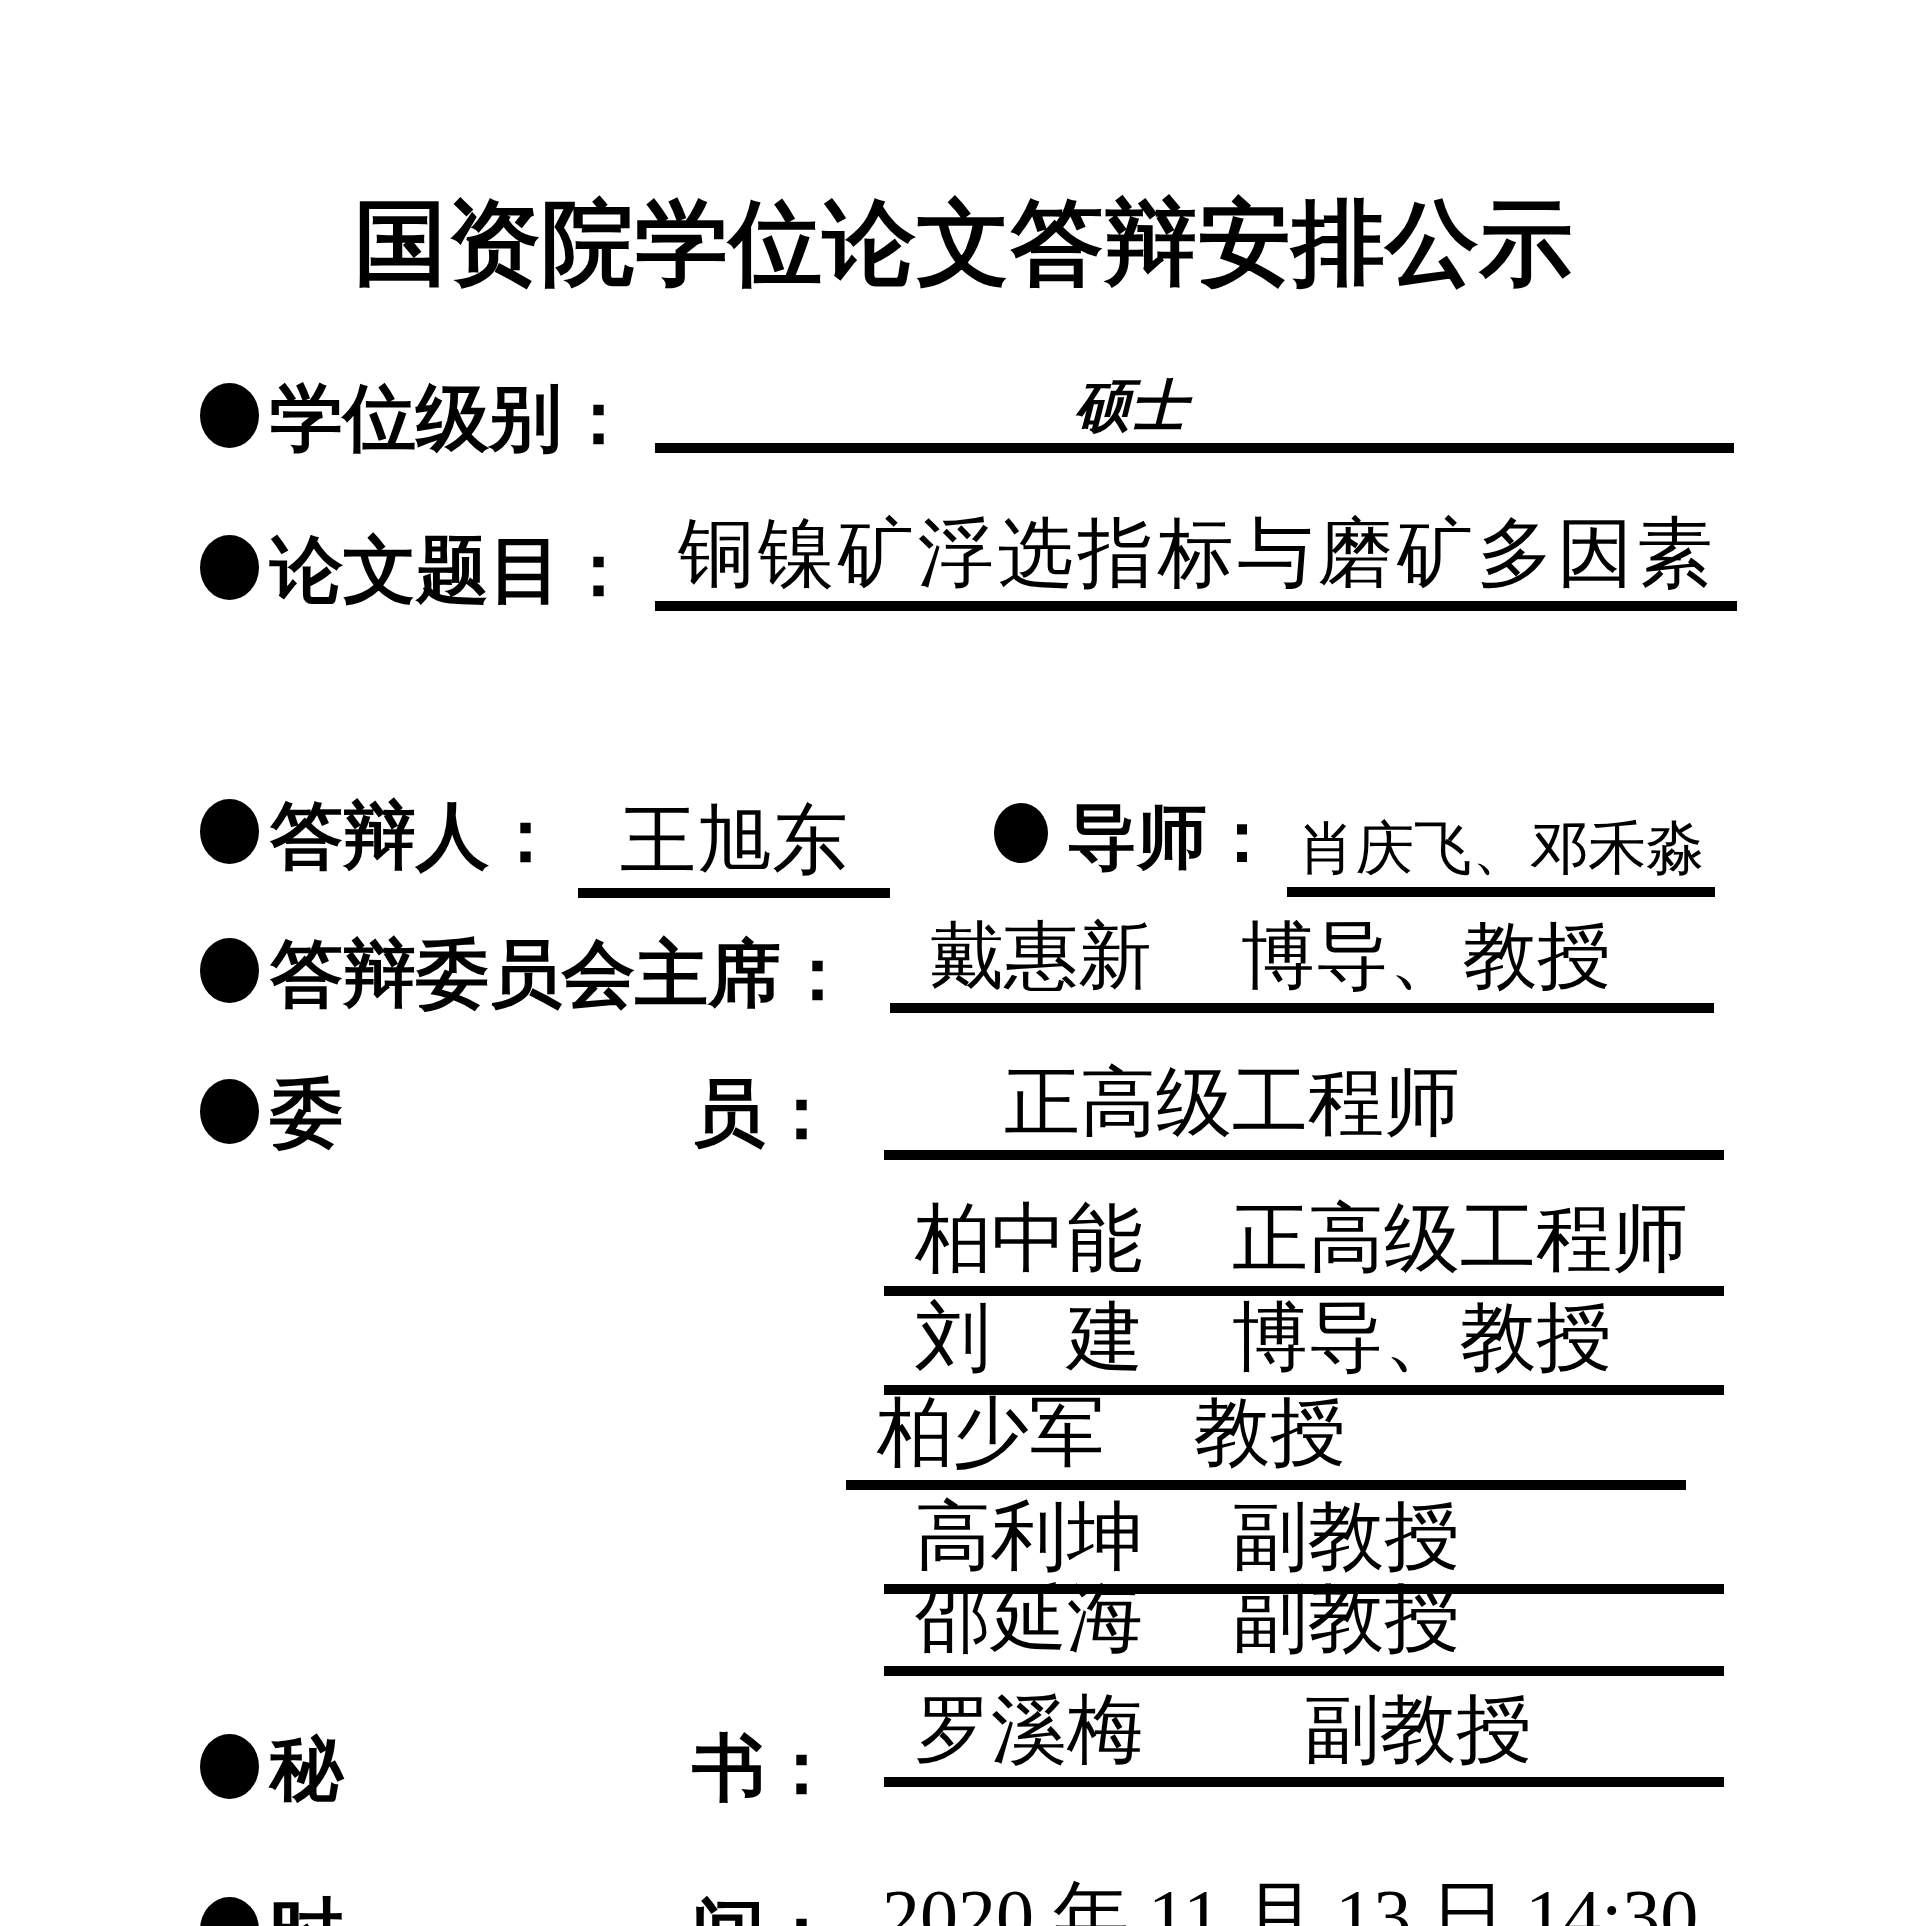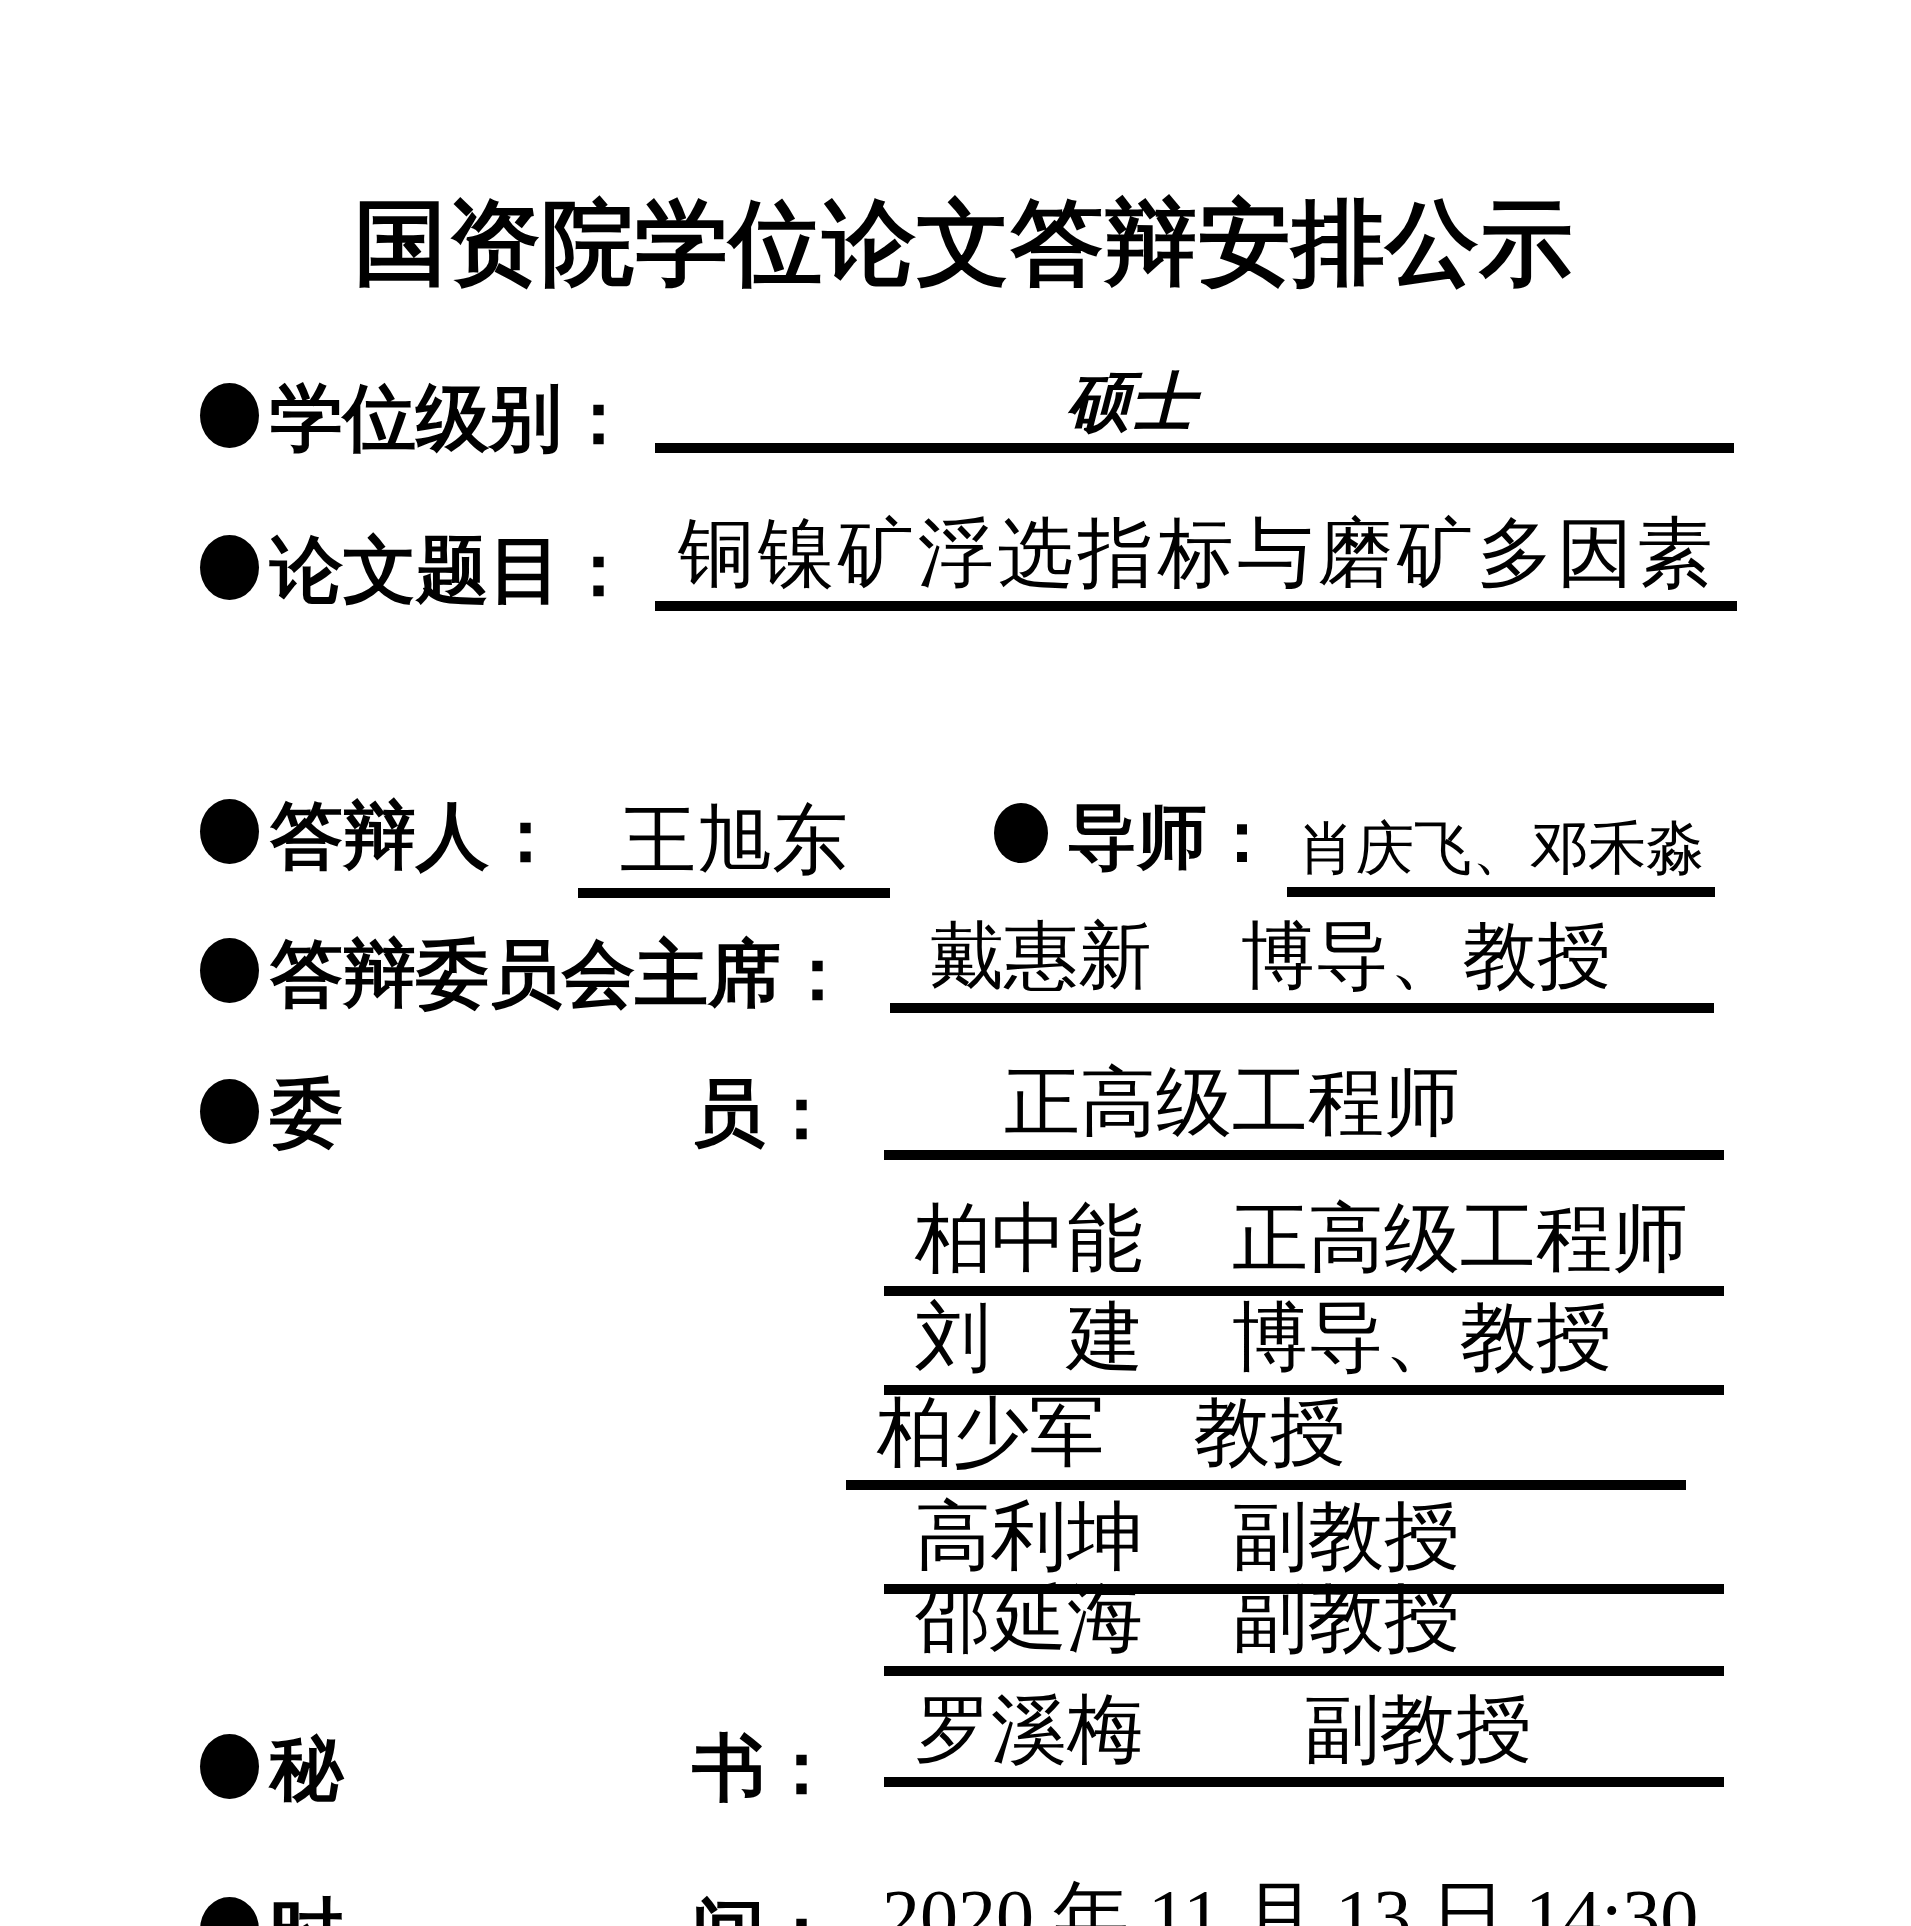--- a/index.html
+++ b/index.html
@@ -60,21 +60,21 @@
     font-size: 76px;
     line-height: 1.05;
     white-space: nowrap;
     padding-bottom: 7px;
   }
   .fill.center { justify-content: center; }
   .name-gap { display: inline-block; width: 89px; }
   .degree-value {
     font-weight: 700;
     font-style: italic;
-    font-size: 64px;
+    font-size: 56px;
   }
 </style>
 </head>
 <body>
 
 <div id="page">
 
   <div class="abs doc-title">国资院学位论文答辩安排公示</div>
 
   <div class="abs bullet" style="left:200px; top:383px;"></div>

